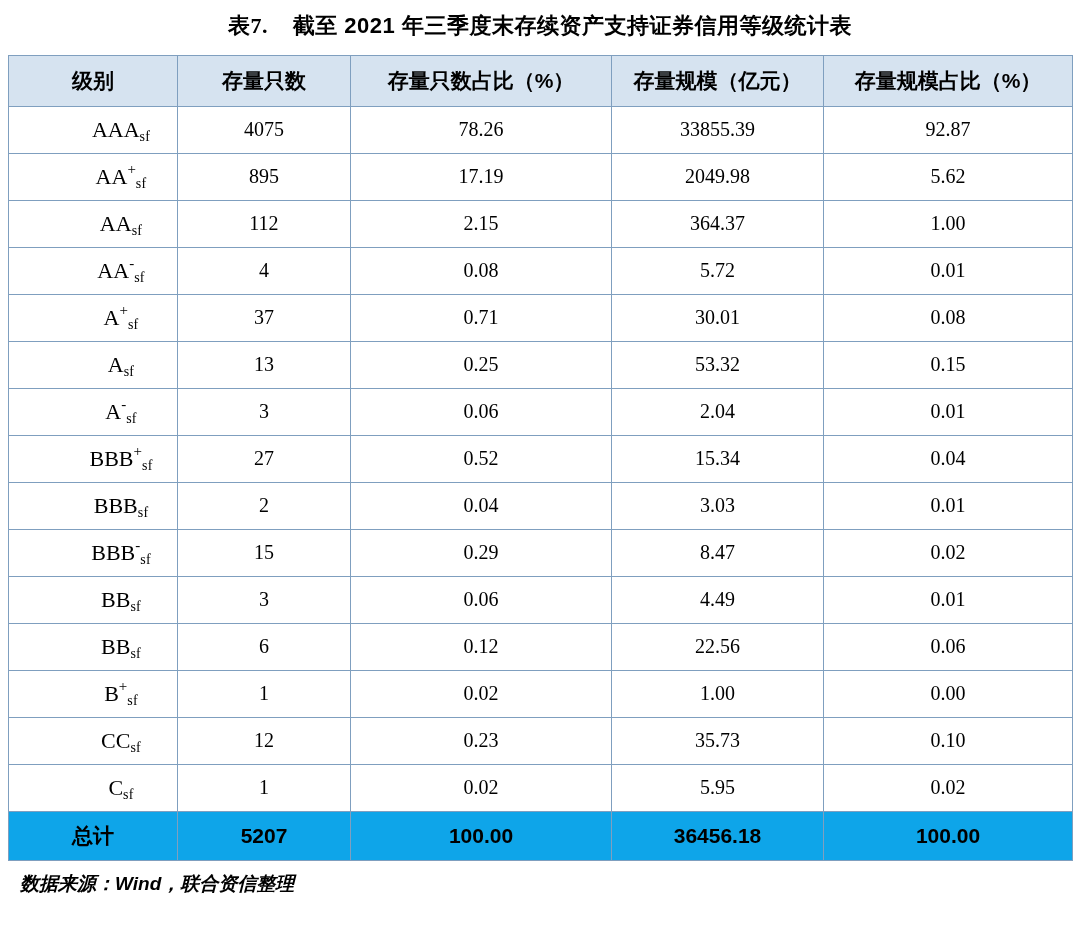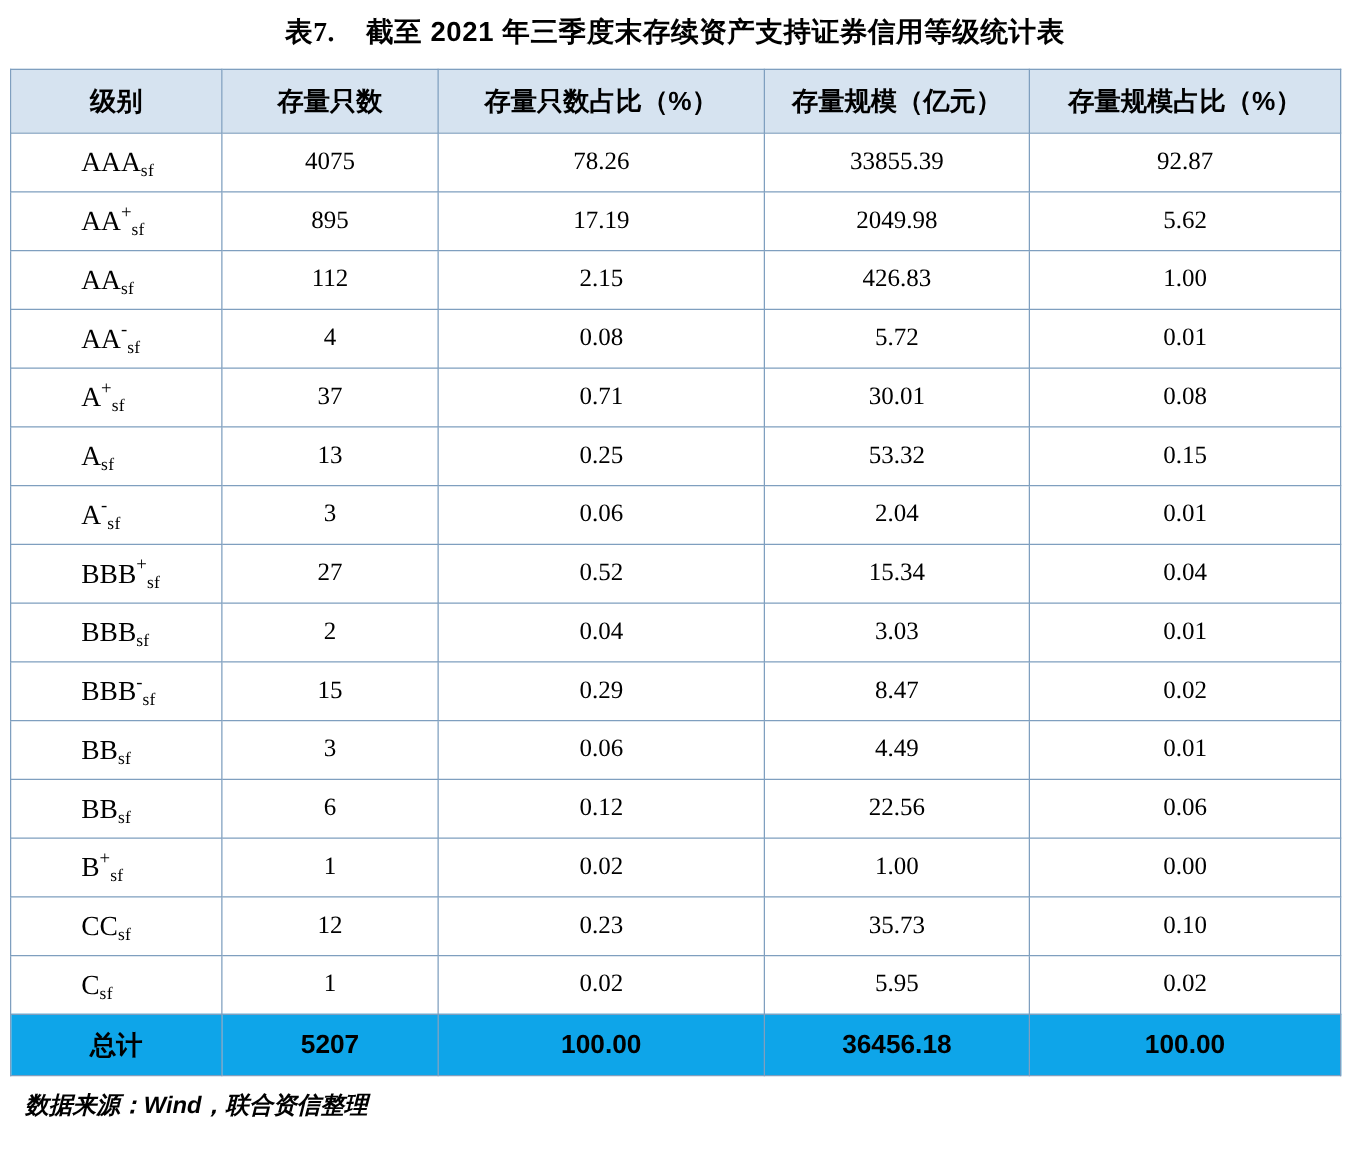--- a/index.html
+++ b/index.html
@@ -59,21 +59,21 @@
     font-family: "Liberation Sans", sans-serif;
     font-weight: bold;
     font-size: 21px;
     height: 50px;
     margin-left: 12px;
   }
   table.stat tbody td {
     background: #ffffff;
   }
   table.stat tbody td.grade {
-    text-align: left;
+    text-align: center;
     padding-left: 56px;
     font-family: "Liberation Serif", serif;
     font-size: 22px;
   }
   table.stat tbody td.num {
     font-family: "Liberation Serif", serif;
     font-size: 20px;
   }
   table.stat tr.total td {
     background: #0ea5e9;
@@ -153,21 +153,21 @@
           <td class="grade"><span class="grade-base">AA</span><span class="grade-sign">+</span><span class="grade-sub">sf</span></td>
           <td class="num">895</td>
           <td class="num">17.19</td>
           <td class="num">2049.98</td>
           <td class="num">5.62</td>
         </tr>
         <tr>
           <td class="grade"><span class="grade-base">AA</span><span class="grade-sub">sf</span></td>
           <td class="num">112</td>
           <td class="num">2.15</td>
-          <td class="num">426.83</td>
+          <td class="num">364.37</td>
           <td class="num">1.00</td>
         </tr>
         <tr>
           <td class="grade"><span class="grade-base">AA</span><span class="grade-sign">-</span><span class="grade-sub">sf</span></td>
           <td class="num">4</td>
           <td class="num">0.08</td>
           <td class="num">5.72</td>
           <td class="num">0.01</td>
         </tr>
         <tr>

